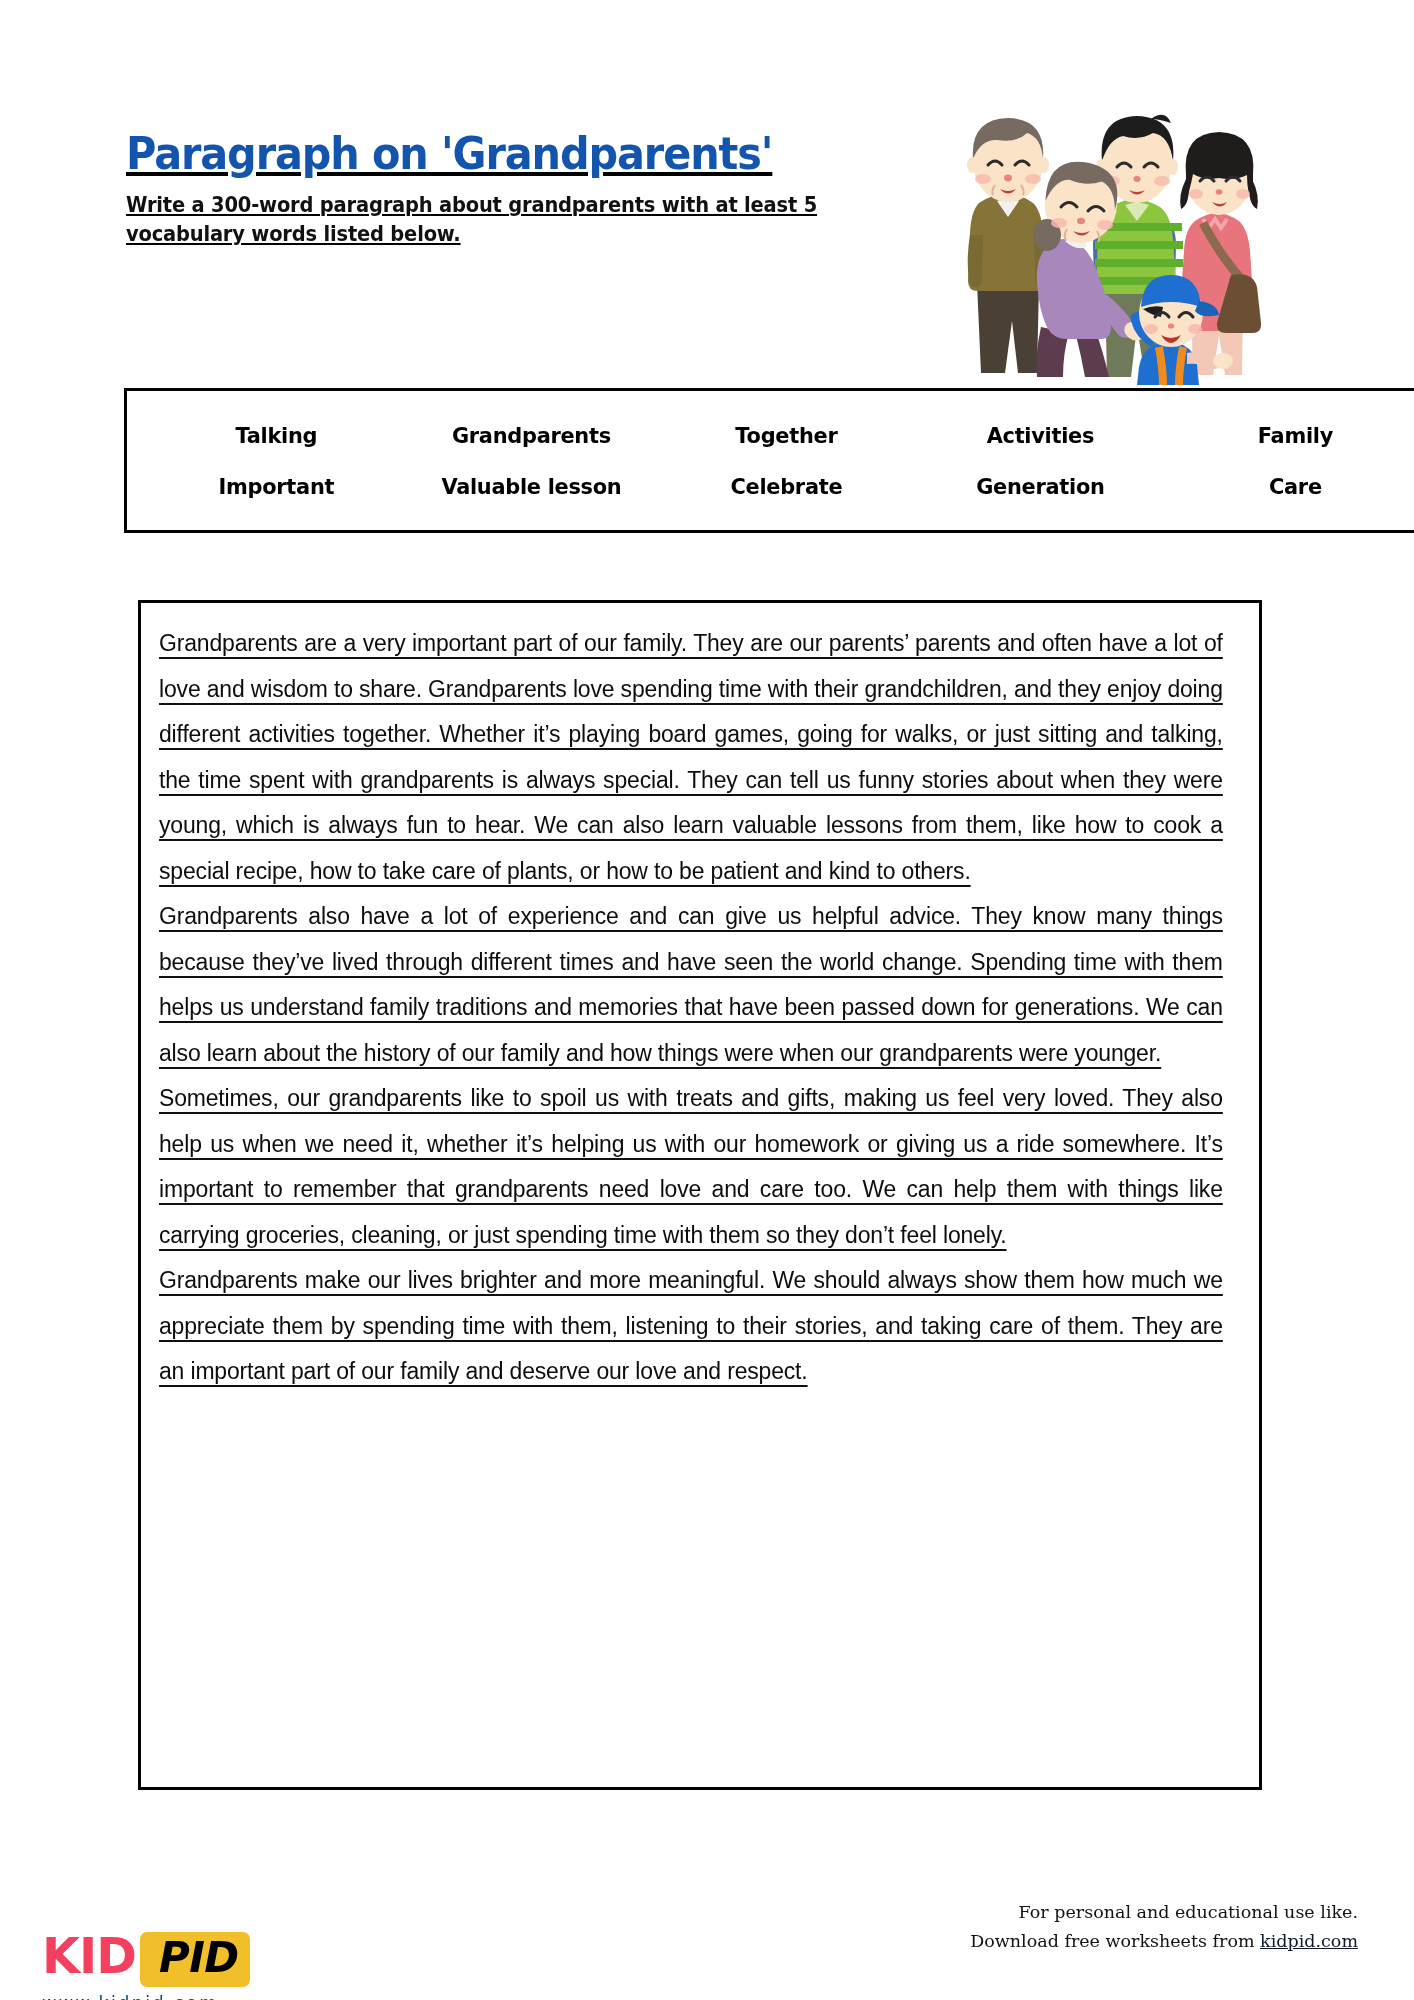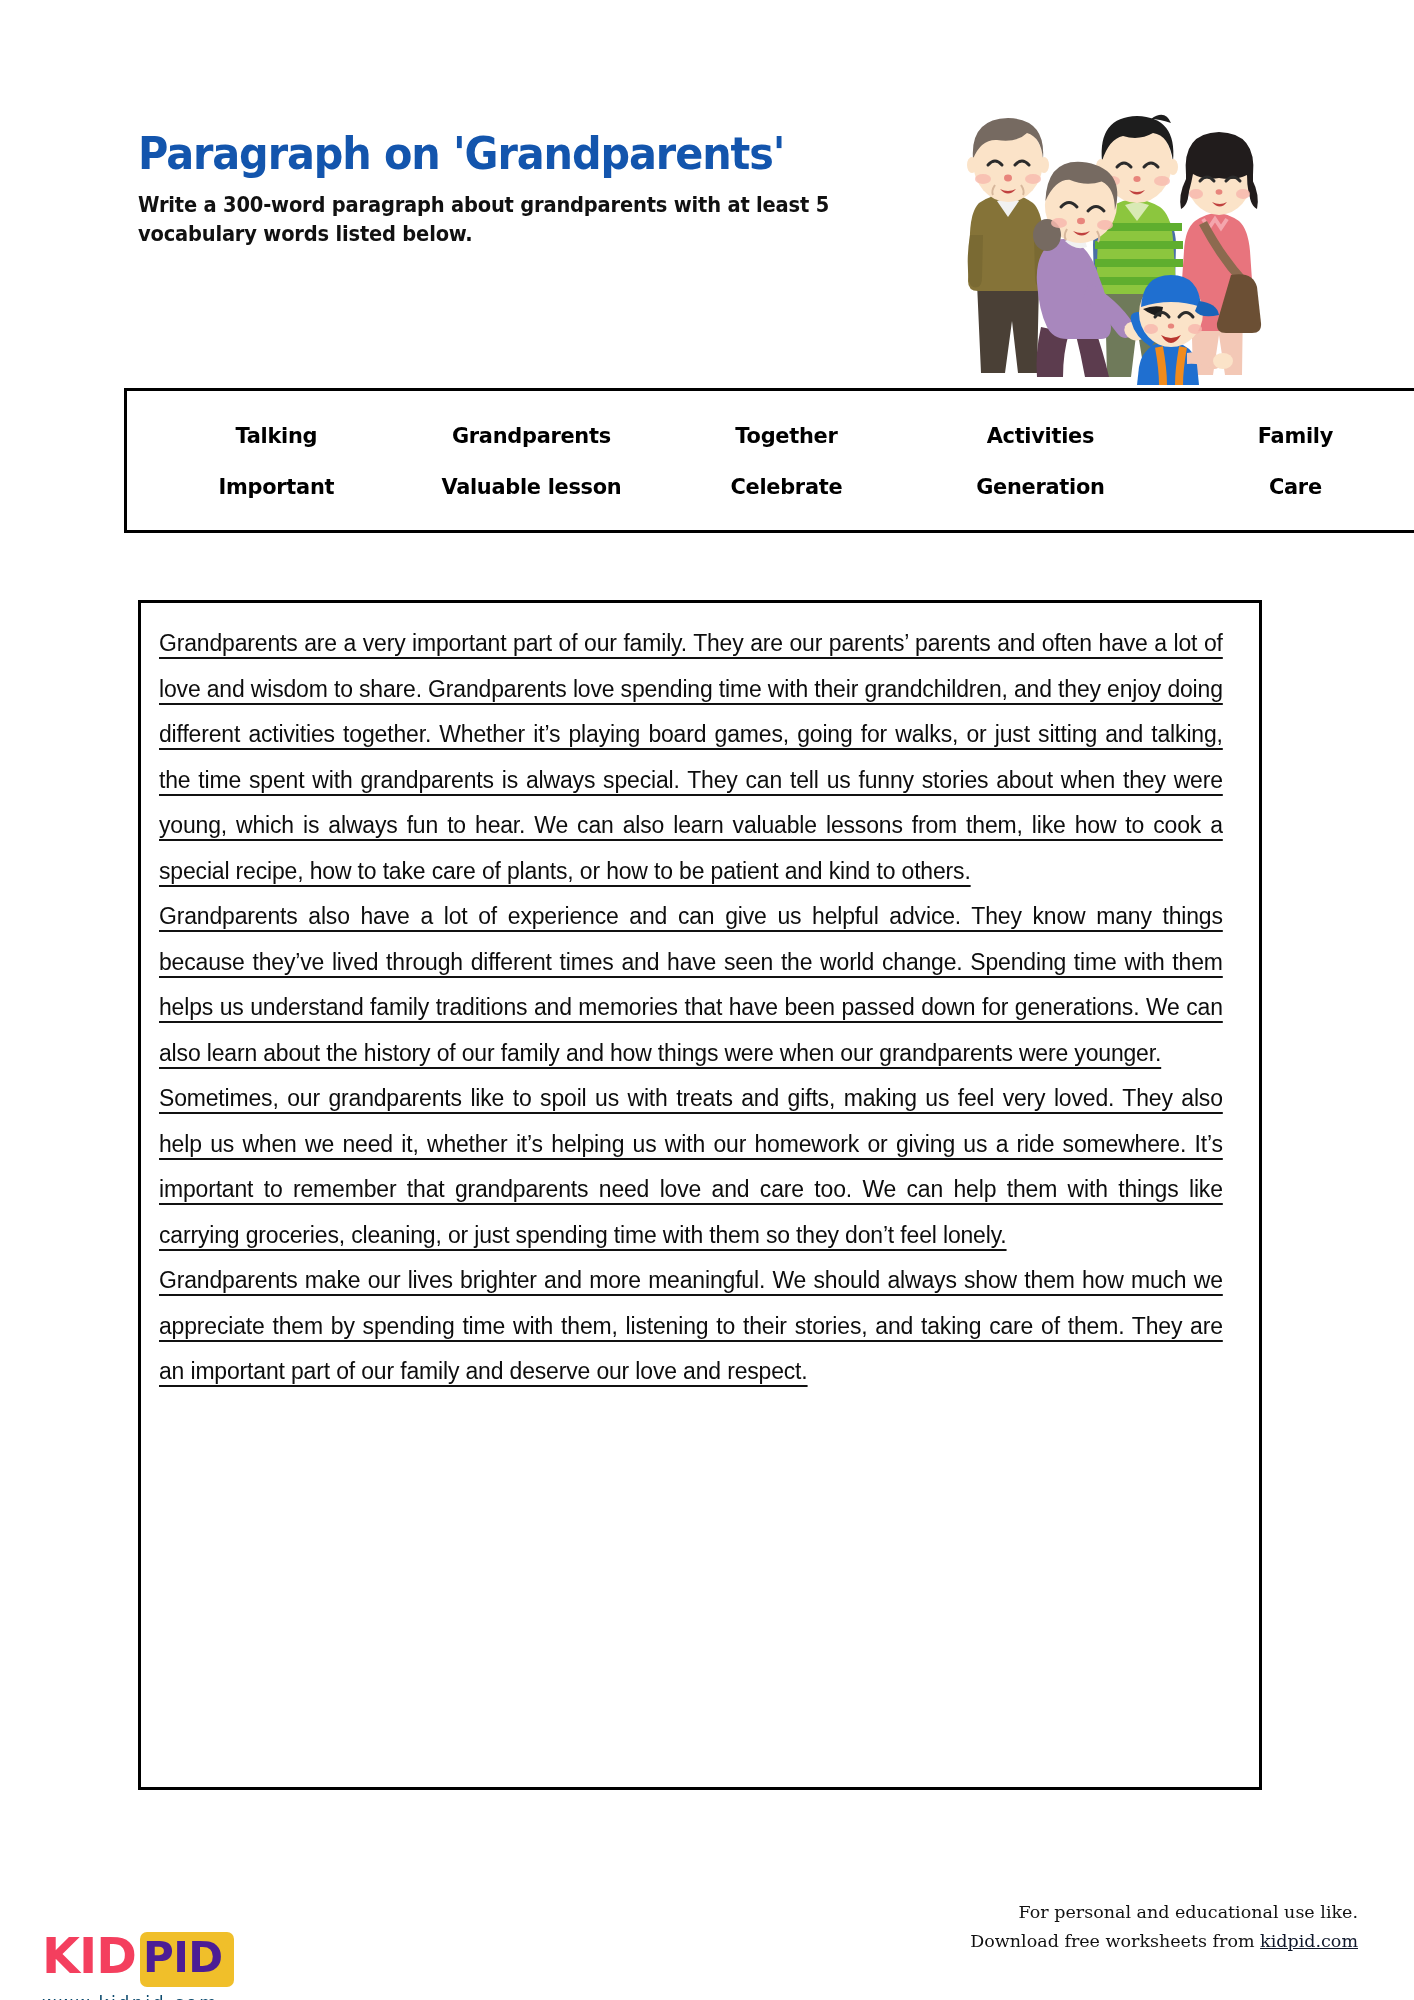--- a/index.html
+++ b/index.html
@@ -17,23 +17,24 @@
 
   .page {
     position: absolute;
     inset: 0;
     background: #ffffff;
   }
 
   
   .header {
     position: absolute;
-    left: 138px;
+    left: 126px;
     top: 130px;
     width: 820px;
+    text-decoration: underline;
   }
   .title {
     font-family: "DejaVu Sans", sans-serif;
     font-weight: bold;
     font-size: 45px;
     letter-spacing: -1.2px;
     color: #1355ad;
     line-height: 1.05;
     transform: scaleX(0.92);
     transform-origin: left center;
@@ -146,28 +147,29 @@
     font-family: "DejaVu Sans", sans-serif;
     font-weight: bold;
     font-size: 49px;
     color: #f43f5e;
     letter-spacing: -1px;
     line-height: 1;
   }
   .logo-pid {
     margin-left: 4px;
     background: #f0bf2a;
-    color: #4c1d95;
+    color: #000000;
     font-family: "DejaVu Sans", sans-serif;
     font-weight: bold;
     font-size: 42px;
     letter-spacing: -0.5px;
     line-height: 1;
-    padding: 5px 11px 8px 3px;
+    padding: 5px 11px 8px 19px;
     border-radius: 7px;
+    font-style: italic;
   }
   .logo-url {
     margin-top: 7px;
     font-family: "DejaVu Sans", sans-serif;
     font-size: 17.5px;
     letter-spacing: 2.4px;
     color: #0c4a6e;
   }
   .footer-note {
     position: absolute;

